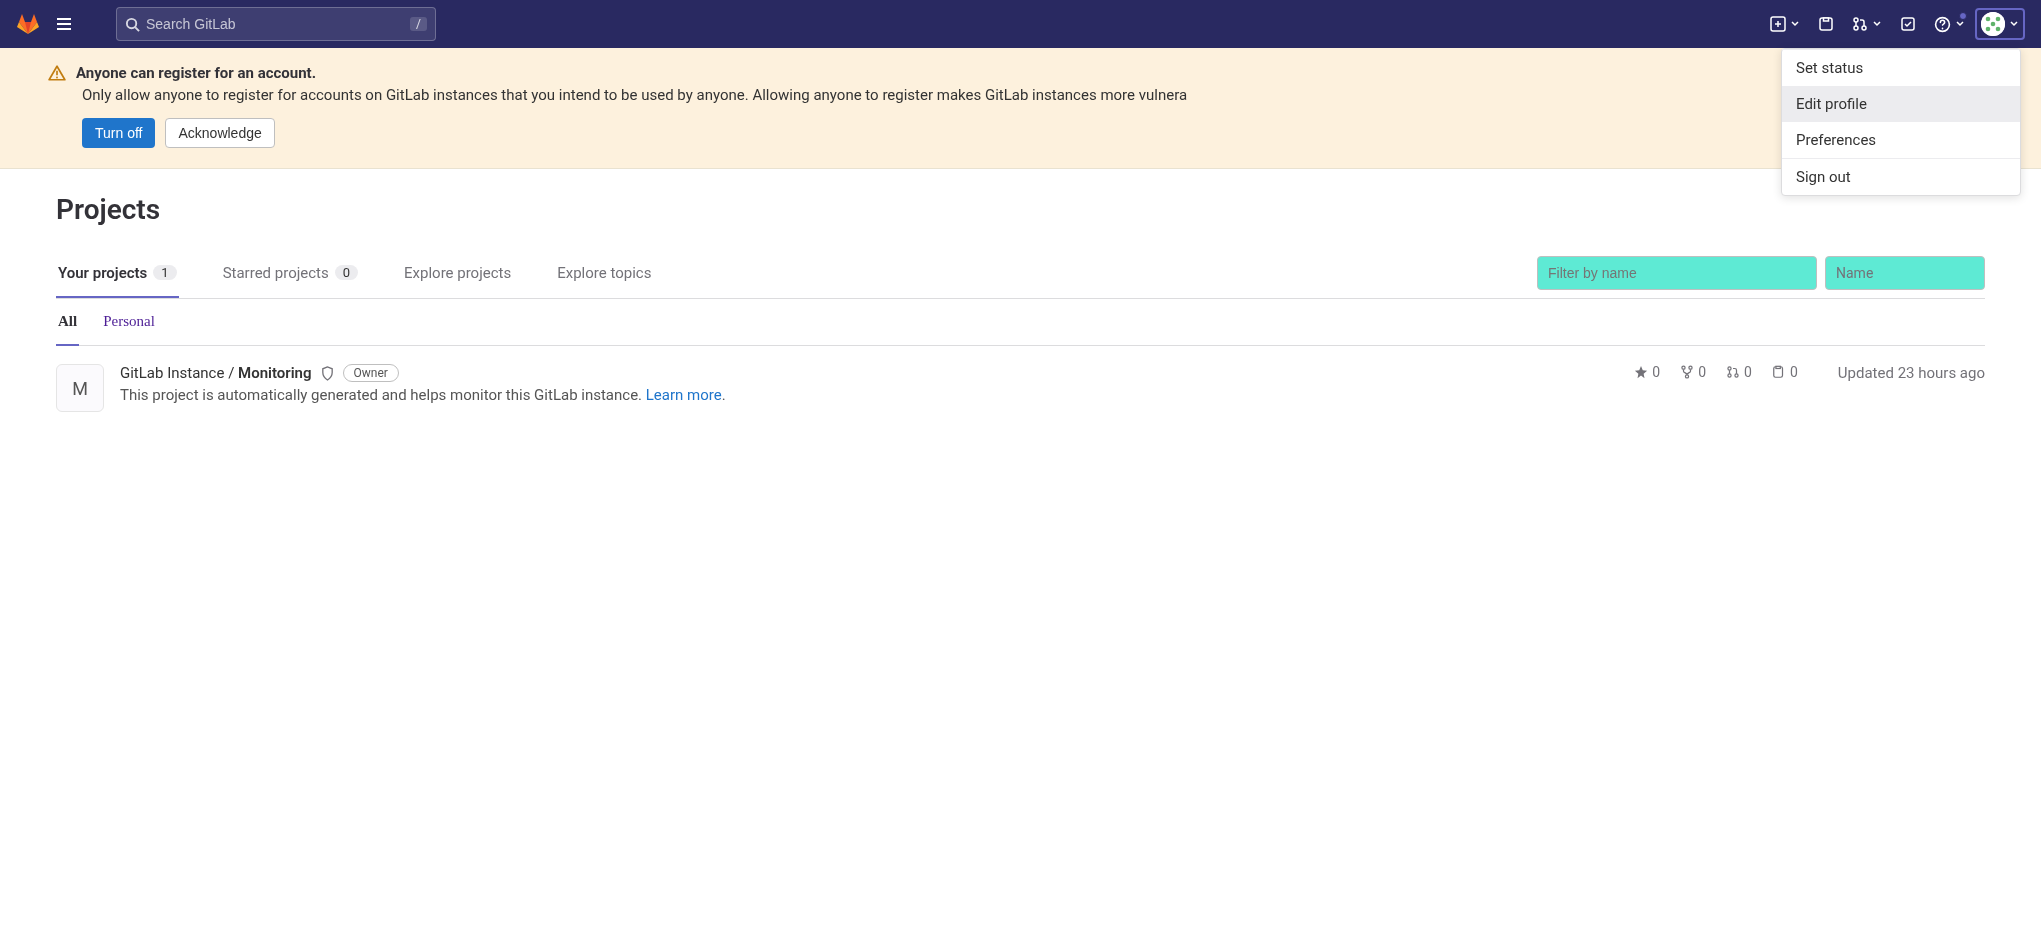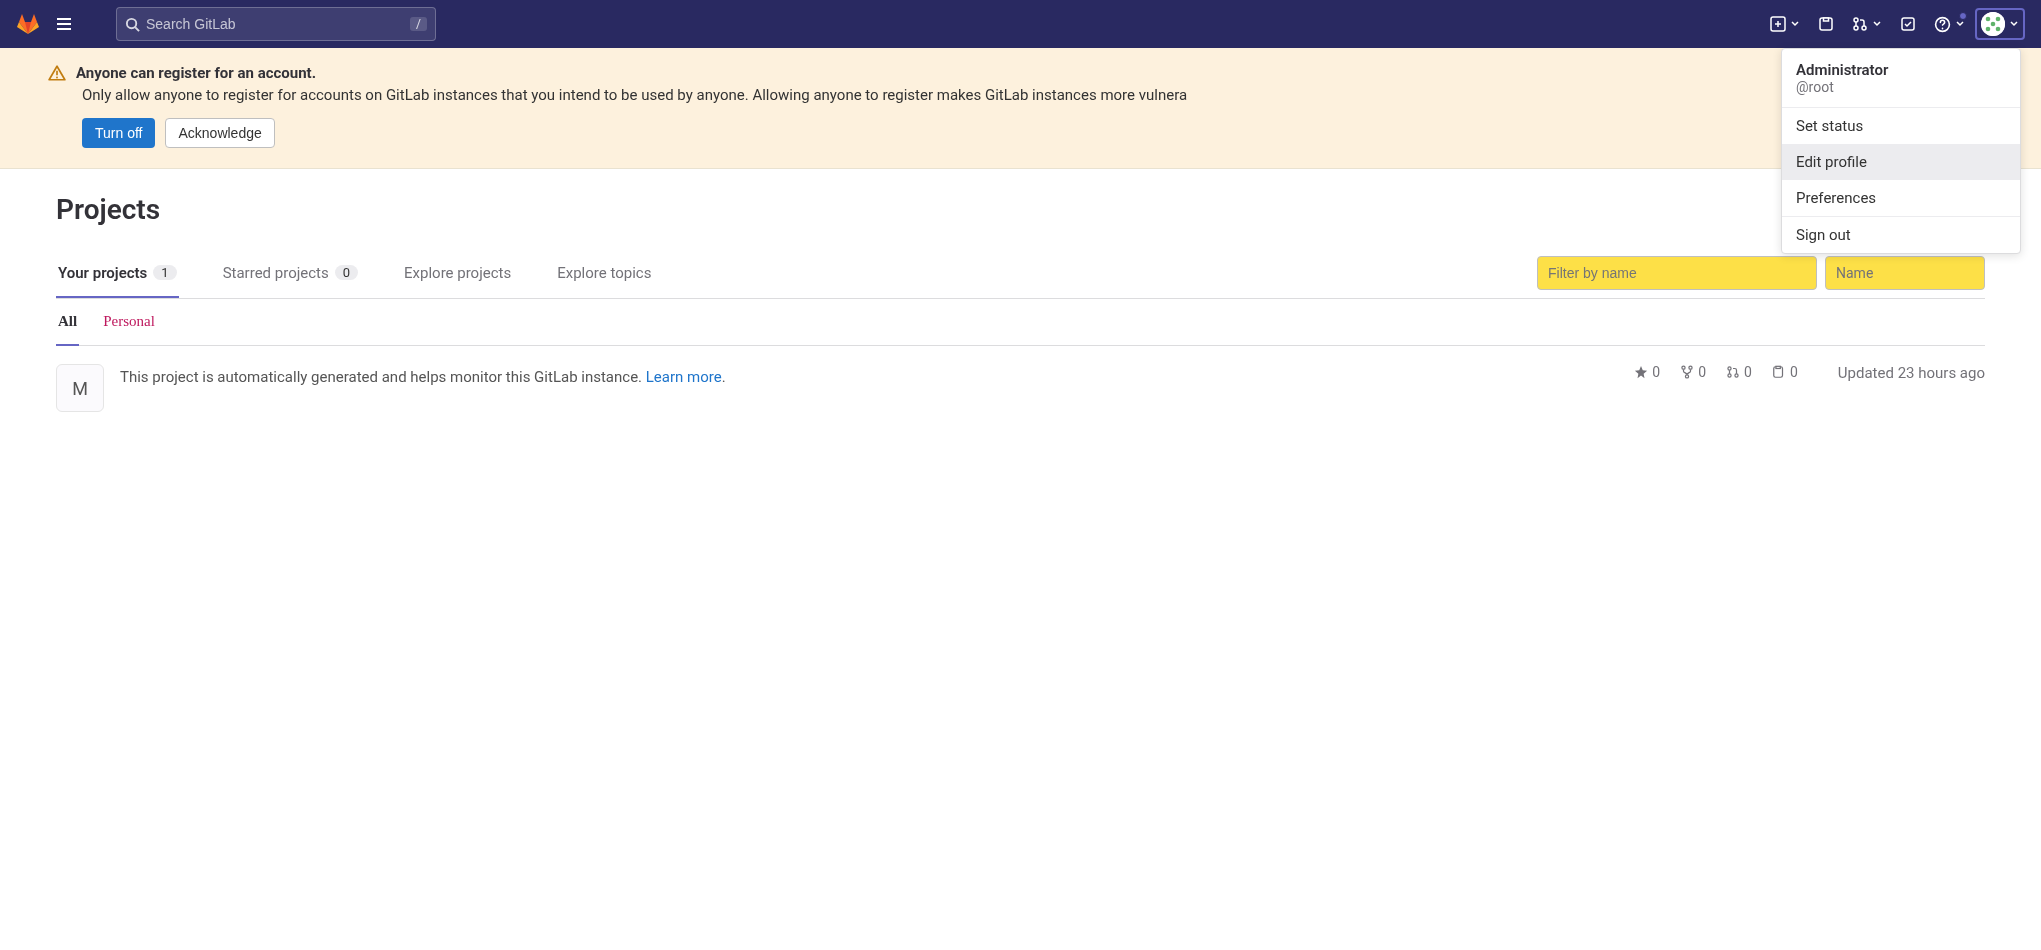--- a/index.html
+++ b/index.html
@@ -105,33 +105,33 @@
   }
   .tab.active { color:#333238; font-weight:600; border-bottom-color:#6666c4; }
   .count-badge {
     background:#ececef; color:#333; border-radius:10px;
     padding:0 8px; font-size:13px; font-weight:400;
   }
   .tab-filters { display:flex; gap:8px; padding:8px 0; }
   .filter-input, .sort-select {
     border:1px solid #bfbfbf; border-radius:4px;
     height:34px; padding:0 10px; font-size:14px;
-    background:#fde047; color:#333;
+    background:#5eead4; color:#333;
   }
   .filter-input { width:280px; }
   .sort-select { width:160px; display:flex; align-items:center; color:#737278;}
 
   
   .subtab-bar {
     display:flex; gap:22px;
     border-bottom:1px solid #dcdcde;
     font-family:Liberation Serif, serif;
   }
   .subtab {
-    padding:14px 2px; color:#be185d; cursor:pointer; font-size:15px;
+    padding:14px 2px; color:#4c1d95; cursor:pointer; font-size:15px;
     border-bottom:2px solid transparent; margin-bottom:-1px;
   }
   .subtab.active { color:#333238; font-weight:600; border-bottom-color:#6666c4; }
 
   
   .project-row {
     display:flex; align-items:flex-start;
     padding:18px 0;
   }
   .proj-avatar {
@@ -307,20 +307,29 @@
   </div>
 
   <div class="subtab-bar">
     <div class="subtab active">All</div>
     <div class="subtab">Personal</div>
   </div>
 
   <div class="project-row">
     <div class="proj-avatar">M</div>
     <div class="proj-main">
+      <div class="proj-title-line">
+        <span>
+          <span class="prefix">GitLab Instance / </span><span class="name">Monitoring</span>
+        </span>
+        <svg width="15" height="15" viewBox="0 0 16 16">
+            <path d="M8 1 3 3v4c0 4 2 6 5 8 3-2 5-4 5-8V3z" stroke="#737278" stroke-width="1.4" fill="none"></path>
+          </svg>
+        <span class="role-badge">Owner</span>
+      </div>
       <div class="proj-desc">
         <span>This project is automatically generated and helps monitor this GitLab instance. </span><a href="#">Learn more</a><span>.</span>
       </div>
     </div>
     <div class="proj-stats">
       <div class="stat">
         <svg width="14" height="14" viewBox="0 0 16 16">
             <path d="M8 1l2 5 5 .5-4 3.5 1 5-4-3-4 3 1-5L1 6.5 6 6z" fill="#737278"></path>
           </svg>
         <span>0</span>
@@ -349,23 +358,19 @@
             <rect x="4.5" y="1.5" width="5" height="2.5" fill="#fff" stroke="#737278" stroke-width="1.4"></rect>
           </svg>
         <span>0</span>
       </div>
     </div>
     <div class="proj-updated">Updated 23 hours ago</div>
   </div>
 </div>
 
 <div class="dropdown">
-  <div class="dd-header">
-    <div class="dd-name">Administrator</div>
-    <div class="dd-handle">@root</div>
-  </div>
   <hr>
   <div class="dd-item">Set status</div>
   <div class="dd-item hover">Edit profile</div>
   <div class="dd-item">Preferences</div>
   <hr>
   <div class="dd-item">Sign out</div>
 </div>
 
 </body></html>

